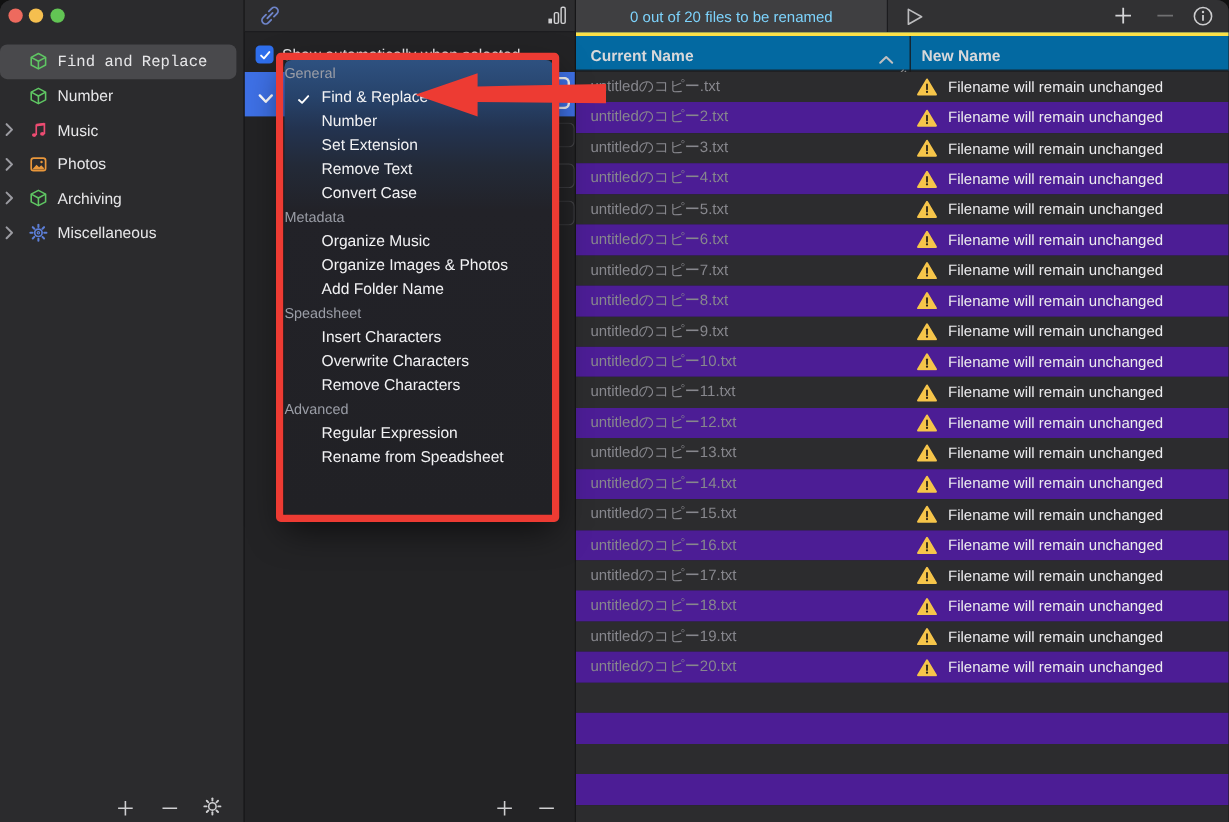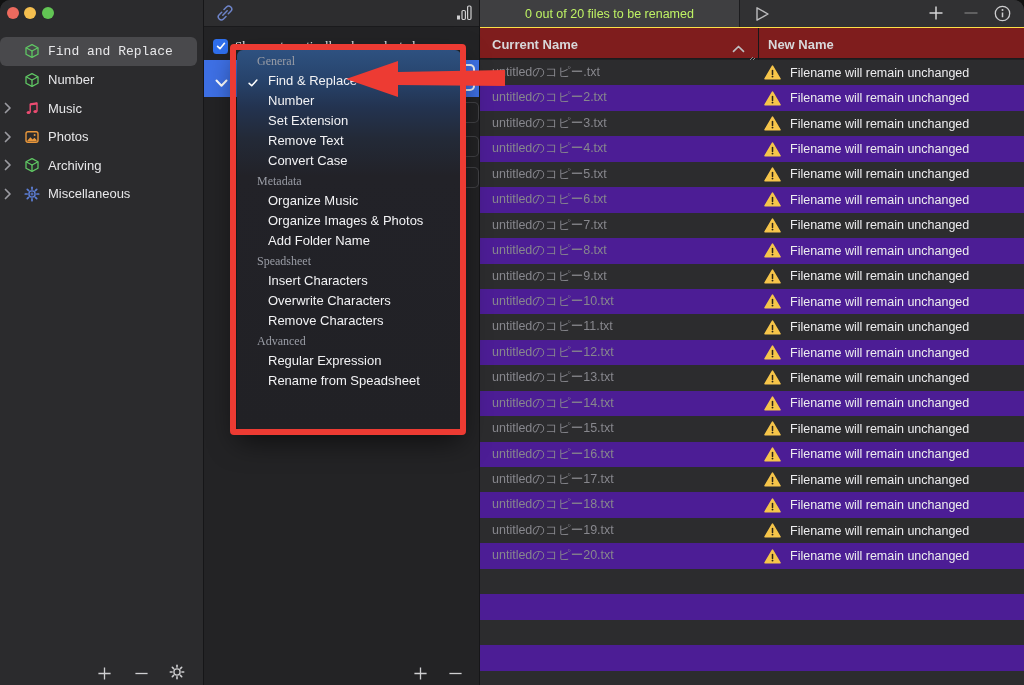--- a/index.html
+++ b/index.html
@@ -19,53 +19,53 @@
   .sb-icon { width:16px; height:16px; margin-left:8px; flex:0 0 16px; }
   .sb-label { margin-left:8px; white-space:nowrap; }
   .panel-btn { position:absolute; width:18px; height:18px; display:flex; align-items:center; justify-content:center; }
 
   
   #middle { position:absolute; left:204px; top:0; width:276px; height:685px; background:#232325; }
   #middle-toolbar { position:absolute; left:0; top:0; width:276px; height:27px; background:#2d2d2f;
                     border-bottom:1px solid #1a1a1c; }
   #link-icon { position:absolute; left:12px; top:4px; width:18px; height:18px; }
   #chart-icon { position:absolute; right:8px; top:5px; width:16px; height:16px; }
-  #auto-show-row { position:absolute; left:9px; top:38px; display:flex; align-items:center; gap:7px;font-family:Liberation Serif, serif; }
+  #auto-show-row { position:absolute; left:9px; top:38px; display:flex; align-items:center; gap:7px; }
   #auto-show-box { width:15px; height:15px; border-radius:3.5px; background:#2f6fed;
                    display:flex; align-items:center; justify-content:center; }
   #auto-show-label { color:#e9e9eb; font-size:13px; white-space:nowrap; }
   #action-row { position:absolute; left:0; top:60px; width:276px; height:37px; background:#3e70e5; }
   #action-row-chevron { position:absolute; left:11px; top:14px; width:13px; height:9px; }
   .field-frag { position:absolute; border:1.5px solid #424246; border-left:none;
                 border-radius:0 5px 5px 0; left:260px; width:15px; height:21px; }
   #field-frag-white { position:absolute; left:258px; top:64px; width:13px; height:27px;
                       border:2px solid #f2f2f2; border-left:none; border-radius:0 5px 5px 0; z-index:3; }
 
   
   #action-menu { position:absolute; left:237px; top:50px; width:224px; height:381px; z-index:10;
     border-radius:6px; overflow:hidden; box-shadow:0 10px 28px rgba(0,0,0,.6);
     background:linear-gradient(180deg,#2e5180 0%,#27436b 8%,#233350 15%,#232a38 23%,#222228 33%,#212125 100%);
     padding-top:1px; }
-  .menu-header { height:20px; line-height:20px; padding-left:20px; font-size:12px; color:#9a9da6;font-family:Liberation Serif, serif; }
+  .menu-header { height:20px; line-height:20px; font-size:12px; color:#9a9da6; }
   .menu-item { position:relative; height:20px; line-height:20px; padding-left:31px; font-size:13px; color:#f2f2f4; }
   .menu-item .mi-check { position:absolute; left:10px; top:4px; width:12px; height:12px; display:none; }
   .menu-item.checked .mi-check { display:block; }
 
   
   #right { position:absolute; left:480px; top:0; width:544px; height:685px; background:#202022; }
   #right-toolbar { position:absolute; left:0; top:0; width:544px; height:27px; background:#313133; }
   #status-box { position:absolute; left:0; top:0; width:260px; height:27px; background:#3f3f41;
                 display:flex; align-items:center; justify-content:center;
-                color:#bef264; font-size:12.5px; border-right:1px solid #1c1c1e; }
+                color:#7dd3fc; font-size:12.5px; border-right:1px solid #1c1c1e; }
   #play-btn { position:absolute; left:275px; top:6px; width:15px; height:16px; }
   #add-file-btn { position:absolute; left:448px; top:5px; width:16px; height:16px; }
   #remove-file-btn { position:absolute; left:483px; top:5px; width:16px; height:16px; }
   #info-btn { position:absolute; left:514px; top:5px; width:17px; height:17px; }
-  #table-header { position:absolute; left:0; top:27px; width:544px; height:32px; background:#7f1d1d;
-                  border-bottom:1px solid #1b1b1d; border-top:1px solid #fde047; }
+  #table-header { position:absolute; left:0; top:27px; width:544px; height:32px; background:#0369a1;
+                  border-bottom:1px solid #1b1b1d; border-top:3px solid #fde047; }
   .col-label { position:absolute; top:9px; font-size:13px; font-weight:700; color:#d8d8da; }
   #col-current-label { left:12px; }
   #col-new-label { left:288px; }
   #sort-asc-icon { position:absolute; left:252px; top:11px; width:13px; height:8px; }
   #col-resize-marks { position:absolute; left:266px; top:22px; width:10px; height:8px; }
   #col-divider { position:absolute; left:278px; top:0; width:1px; height:32px; background:#18181a; }
   #file-table-body { position:absolute; left:0; top:60px; width:544px; height:625px; overflow:hidden; }
   .file-row { position:relative; width:544px; height:25.45px; }
   .file-row.light { background:#2c2c2e; }
   .file-row.dark { background:#4c1d95; }

